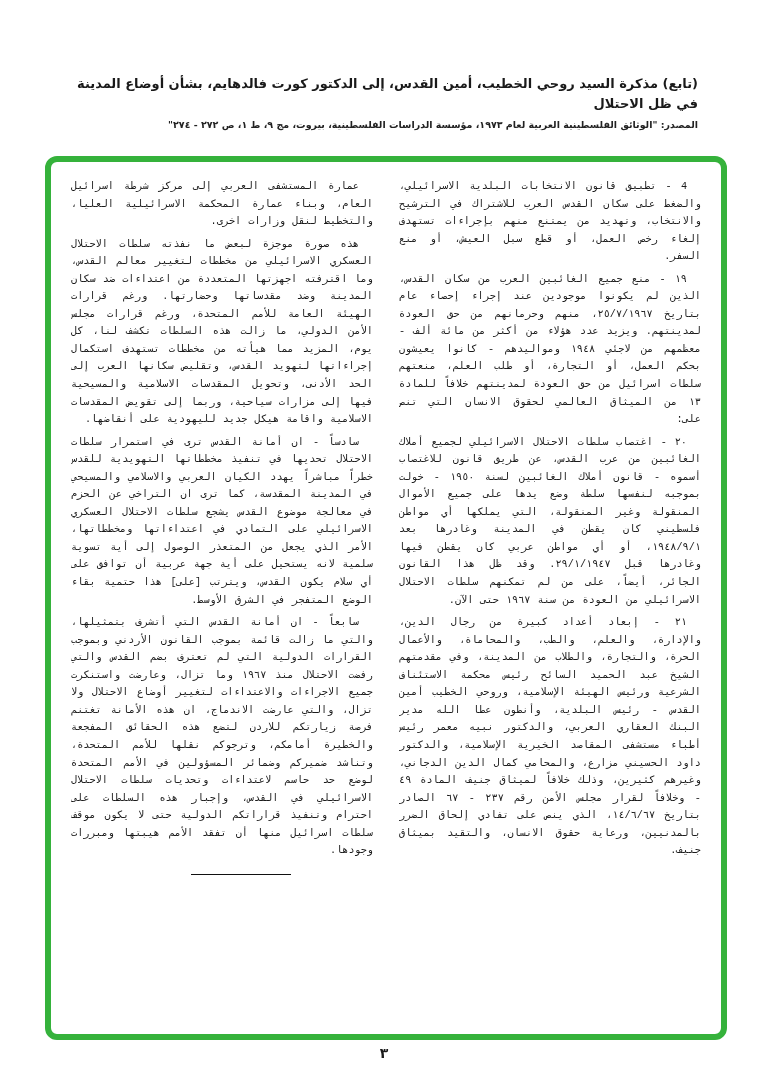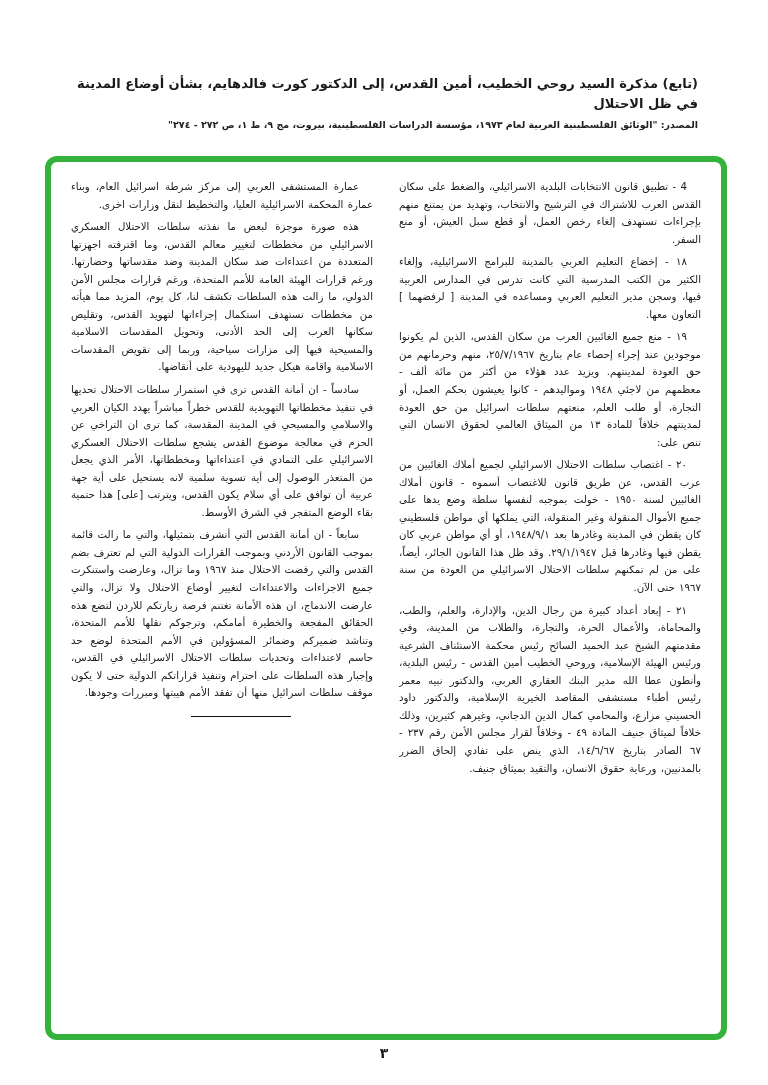--- a/index.html
+++ b/index.html
@@ -53,20 +53,21 @@
     gap:26px;
     height:100%;
   }
   .col{
     flex:1 1 0;
     direction:rtl;
     text-align:justify;
     font-size:10.2px;
     line-height:1.72;
     overflow:hidden;
+    font-family:Liberation Mono, monospace;
   }
   .col p{
     text-indent:14px;
     margin-bottom:5px;
     word-spacing:1px;
   }
   .end-rule{
     border:none;
     border-top:1.6px solid #111;
     width:100px;
@@ -90,21 +91,20 @@
   <div class="header">
     <div class="title">(تابع) مذكرة السيد روحي الخطيب، أمين القدس، إلى الدكتور كورت فالدهايم، بشأن أوضاع المدينة في ظل الاحتلال</div>
     <div class="source">المصدر: "الوثائق الفلسطينية العربية لعام ١٩٧٣، مؤسسة الدراسات الفلسطينية، بيروت، مج ٩، ط ١، ص ٢٧٢ - ٢٧٤"</div>
   </div>
 
   <div class="frame">
     <div class="columns">
 
       <div class="col">
         <p>4 - تطبيق قانون الانتخابات البلدية الاسرائيلي، والضغط على سكان القدس العرب للاشتراك في الترشيح والانتخاب، وتهديد من يمتنع منهم بإجراءات تستهدف إلغاء رخص العمل، أو قطع سبل العيش، أو منع السفر.</p>
-        <p>١٨ - إخضاع التعليم العربي بالمدينة للبرامج الاسرائيلية، وإلغاء الكثير من الكتب المدرسية التي كانت تدرس في المدارس العربية فيها، وسجن مدير التعليم العربي ومساعده في المدينة [ لرفضهما ] التعاون معها.</p>
         <p>١٩ - منع جميع الغائبين العرب من سكان القدس، الذين لم يكونوا موجودين عند إجراء إحصاء عام بتاريخ ٢٥/٧/١٩٦٧، منهم وحرمانهم من حق العودة لمدينتهم. ويزيد عدد هؤلاء من أكثر من مائة ألف - معظمهم من لاجئي ١٩٤٨ ومواليدهم - كانوا يعيشون بحكم العمل، أو التجارة، أو طلب العلم، منعتهم سلطات اسرائيل من حق العودة لمدينتهم خلافاً للمادة ١٣ من الميثاق العالمي لحقوق الانسان التي تنص على:</p>
         <p>٢٠ - اغتصاب سلطات الاحتلال الاسرائيلي لجميع أملاك الغائبين من عرب القدس، عن طريق قانون للاغتصاب أسموه - قانون أملاك الغائبين لسنة ١٩٥٠ - خولت بموجبه لنفسها سلطة وضع يدها على جميع الأموال المنقولة وغير المنقولة، التي يملكها أي مواطن فلسطيني كان يقطن في المدينة وغادرها بعد ١٩٤٨/٩/١، أو أي مواطن عربي كان يقطن فيها وغادرها قبل ٢٩/١/١٩٤٧. وقد ظل هذا القانون الجائر، أيضاً، على من لم تمكنهم سلطات الاحتلال الاسرائيلي من العودة من سنة ١٩٦٧ حتى الآن.</p>
         <p>٢١ - إبعاد أعداد كبيرة من رجال الدين، والإدارة، والعلم، والطب، والمحاماة، والأعمال الحرة، والتجارة، والطلاب من المدينة، وفي مقدمتهم الشيخ عبد الحميد السائح رئيس محكمة الاستئناف الشرعية ورئيس الهيئة الإسلامية، وروحي الخطيب أمين القدس - رئيس البلدية، وأنطون عطا الله مدير البنك العقاري العربي، والدكتور نبيه معمر رئيس أطباء مستشفى المقاصد الخيرية الإسلامية، والدكتور داود الحسيني مزارع، والمحامي كمال الدين الدجاني، وغيرهم كثيرين، وذلك خلافاً لميثاق جنيف المادة ٤٩ - وخلافاً لقرار مجلس الأمن رقم ٢٣٧ - ٦٧ الصادر بتاريخ ١٤/٦/٦٧، الذي ينص على تفادي إلحاق الضرر بالمدنيين، ورعاية حقوق الانسان، والتقيد بميثاق جنيف.</p>
       </div>
 
       <div class="col">
         <p>عمارة المستشفى العربي إلى مركز شرطة اسرائيل العام، وبناء عمارة المحكمة الاسرائيلية العليا، والتخطيط لنقل وزارات اخرى.</p>
         <p>هذه صورة موجزة لبعض ما نفذته سلطات الاحتلال العسكري الاسرائيلي من مخططات لتغيير معالم القدس، وما اقترفته اجهزتها المتعددة من اعتداءات ضد سكان المدينة وضد مقدساتها وحضارتها. ورغم قرارات الهيئة العامة للأمم المتحدة، ورغم قرارات مجلس الأمن الدولي، ما زالت هذه السلطات تكشف لنا، كل يوم، المزيد مما هيأته من مخططات تستهدف استكمال إجراءاتها لتهويد القدس، وتقليص سكانها العرب إلى الحد الأدنى، وتحويل المقدسات الاسلامية والمسيحية فيها إلى مزارات سياحية، وربما إلى تقويض المقدسات الاسلامية واقامة هيكل جديد لليهودية على أنقاضها.</p>
         <p>سادساً - ان أمانة القدس ترى في استمرار سلطات الاحتلال تحديها في تنفيذ مخططاتها التهويدية للقدس خطراً مباشراً يهدد الكيان العربي والاسلامي والمسيحي في المدينة المقدسة، كما ترى ان التراخي عن الحزم في معالجة موضوع القدس يشجع سلطات الاحتلال العسكري الاسرائيلي على التمادي في اعتداءاتها ومخططاتها، الأمر الذي يجعل من المتعذر الوصول إلى أية تسوية سلمية لانه يستحيل على أية جهة عربية أن توافق على أي سلام يكون القدس، ويترتب [على] هذا حتمية بقاء الوضع المتفجر في الشرق الأوسط.</p>
         <p>سابعاً - ان أمانة القدس التي أتشرف بتمثيلها، والتي ما زالت قائمة بموجب القانون الأردني وبموجب القرارات الدولية التي لم تعترف بضم القدس والتي رفضت الاحتلال منذ ١٩٦٧ وما تزال، وعارضت واستنكرت جميع الاجراءات والاعتداءات لتغيير أوضاع الاحتلال ولا تزال، والتي عارضت الاندماج، ان هذه الأمانة تغتنم فرصة زيارتكم للاردن لتضع هذه الحقائق المفجعة والخطيرة أمامكم، وترجوكم نقلها للأمم المتحدة، وتناشد ضميركم وضمائر المسؤولين في الأمم المتحدة لوضع حد حاسم لاعتداءات وتحديات سلطات الاحتلال الاسرائيلي في القدس، وإجبار هذه السلطات على احترام وتنفيذ قراراتكم الدولية حتى لا يكون موقف سلطات اسرائيل منها أن تفقد الأمم هيبتها ومبررات وجودها.</p>

